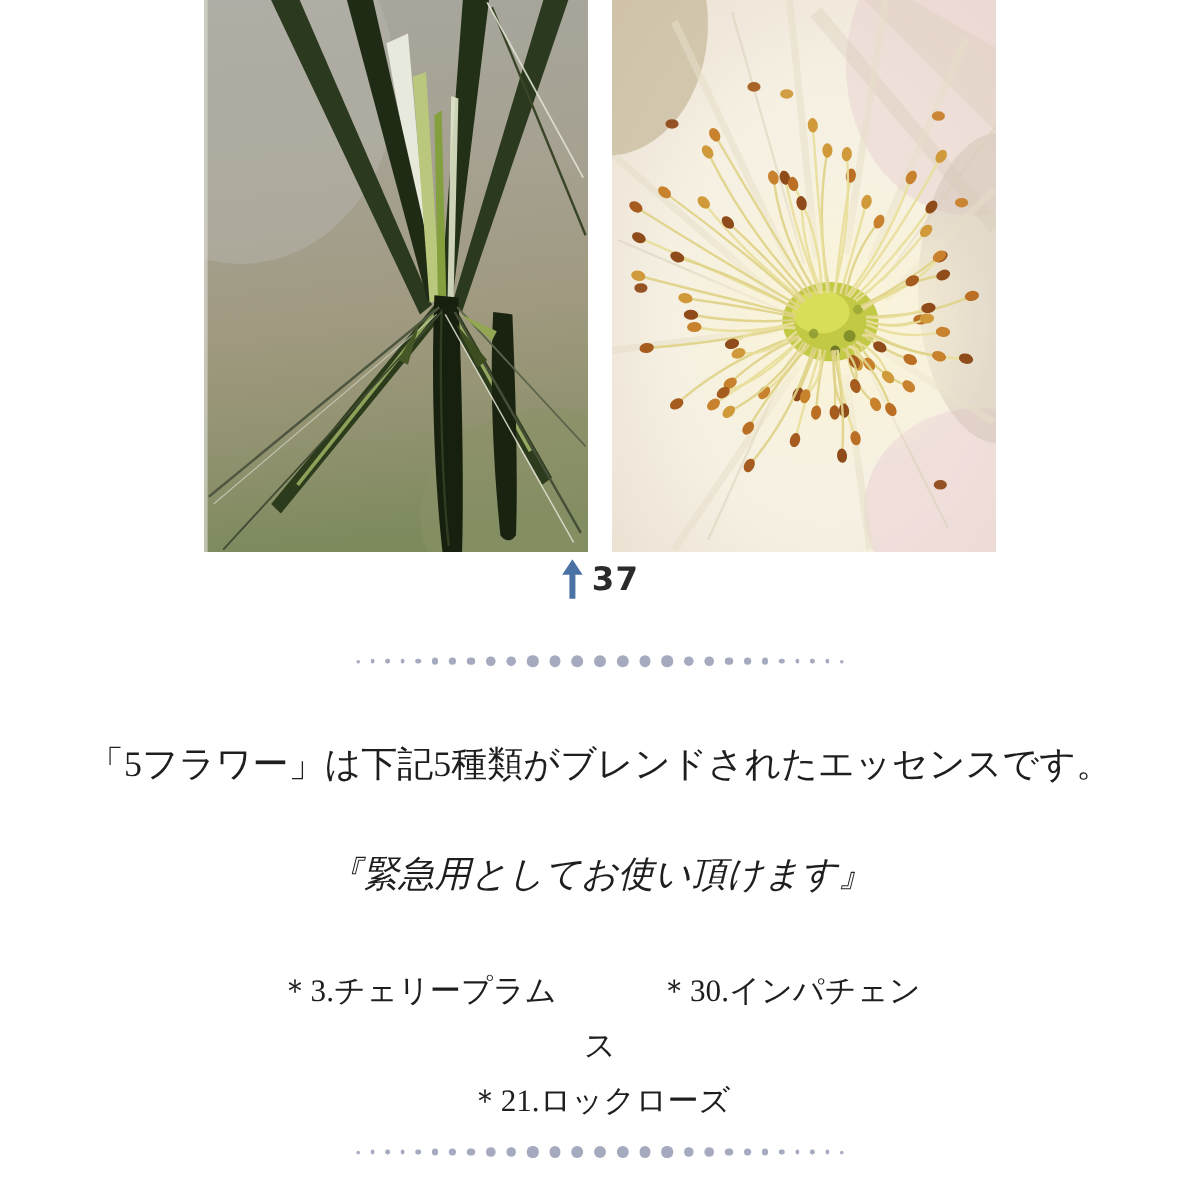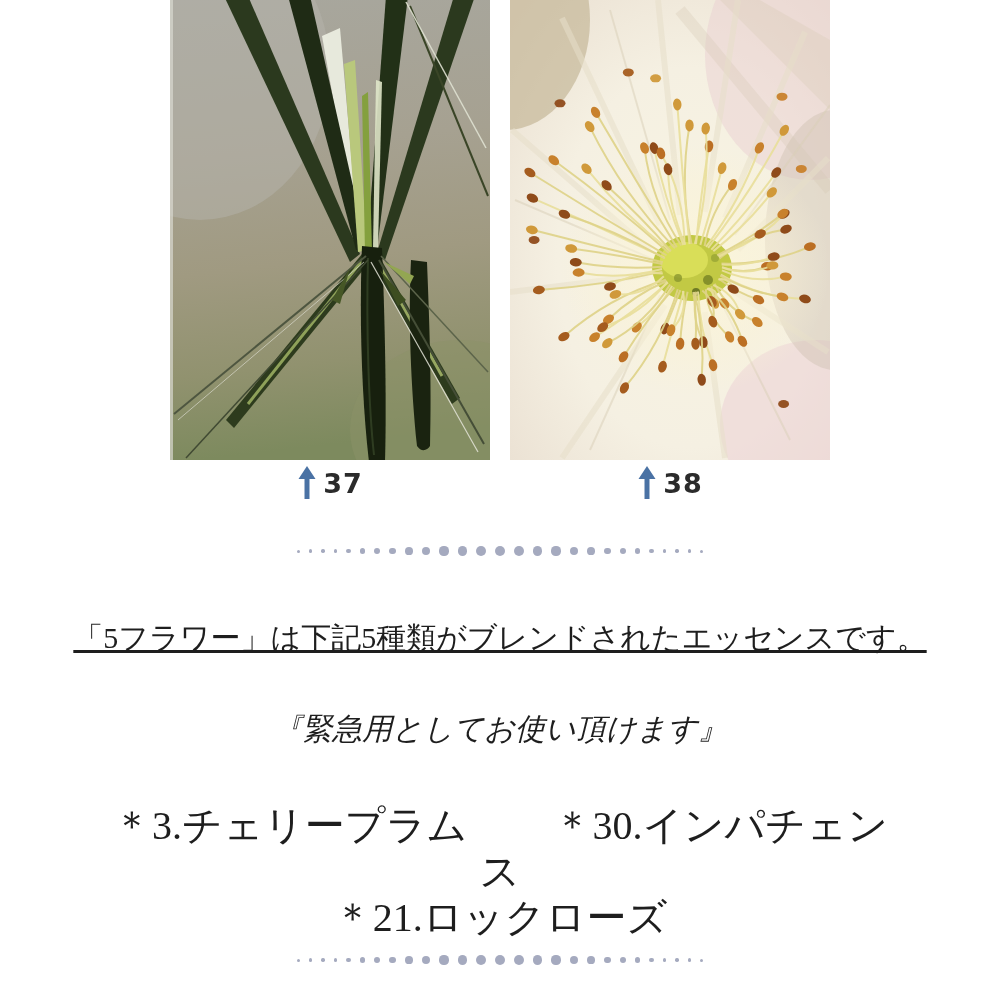--- a/index.html
+++ b/index.html
@@ -29,24 +29,24 @@
     font-family:"DejaVu Sans","Liberation Sans",sans-serif;
     font-weight:700;font-size:27px;color:var(--number-text);letter-spacing:1px;
   }
 
   .divider{display:flex;justify-content:center;align-items:center;gap:9px;height:10px;}
   .divider .dot{background:var(--divider-dots);border-radius:50%;flex:0 0 auto;}
   .divider.top{margin-top:40px;}
   .divider.bottom{margin-top:14px;}
 
   .lead{margin:0;text-align:center;font-size:30px;line-height:44px;}
-  .lead.intro{margin-top:60px;text-decoration:underline;}
+  .lead.intro{margin-top:60px;}
   .lead.usage{margin-top:47px;font-style:italic;}
 
-  .blend{margin-top:52px;font-size:40px;}
+  .blend{margin-top:52px;font-size:26px;}
   .blend-row{display:flex;justify-content:center;gap:85px;line-height:46px;}
   .blend-row span{white-space:nowrap;}
 </style>
 </head>
 <body>
 
 <div class="page">
 
   <div class="photos">
 
@@ -300,29 +300,20 @@
   <div class="captions">
     <div class="caption">
       <span class="arrow-wrap">
         <svg width="20" height="34" viewBox="0 0 20 34">
           <path d="M10,33 L10,10" stroke="#4a72a4" stroke-width="5" fill="none"></path>
           <path d="M10,0 L1.5,13 L18.5,13 Z" fill="#4a72a4"></path>
         </svg>
       </span>
       <span class="photo-number">37</span>
     </div>
-    <div class="caption">
-      <span class="arrow-wrap">
-        <svg width="20" height="34" viewBox="0 0 20 34">
-          <path d="M10,33 L10,10" stroke="#4a72a4" stroke-width="5" fill="none"></path>
-          <path d="M10,0 L1.5,13 L18.5,13 Z" fill="#4a72a4"></path>
-        </svg>
-      </span>
-      <span class="photo-number">38</span>
-    </div>
   </div>
 
   <div class="divider top">
       <span class="dot" style="width: 3px; height: 3px;"></span>
       <span class="dot" style="width: 3.1017px; height: 3.1017px;"></span>
       <span class="dot" style="width: 3.4009px; height: 3.4009px;"></span>
       <span class="dot" style="width: 3.88021px; height: 3.88021px;"></span>
       <span class="dot" style="width: 4.51177px; height: 4.51177px;"></span>
       <span class="dot" style="width: 5.25888px; height: 5.25888px;"></span>
       <span class="dot" style="width: 6.07812px; height: 6.07812px;"></span>

